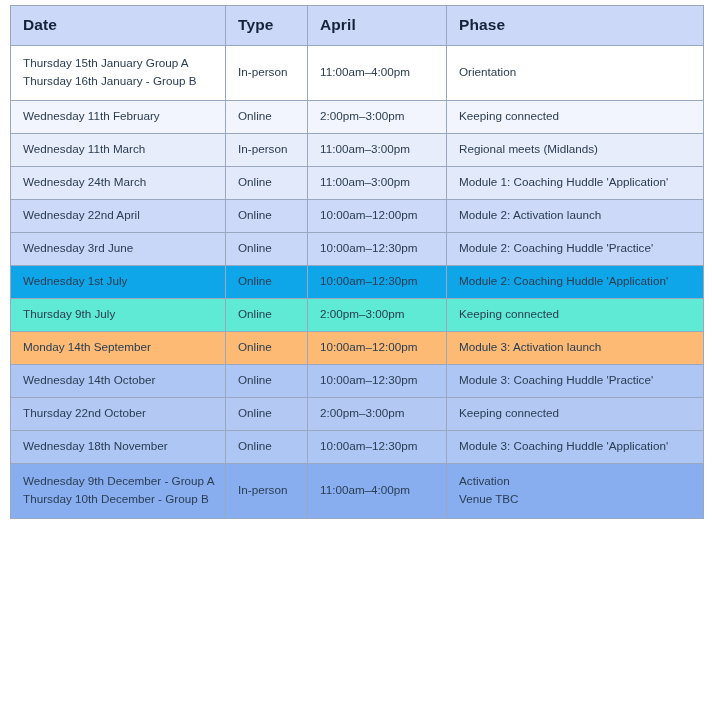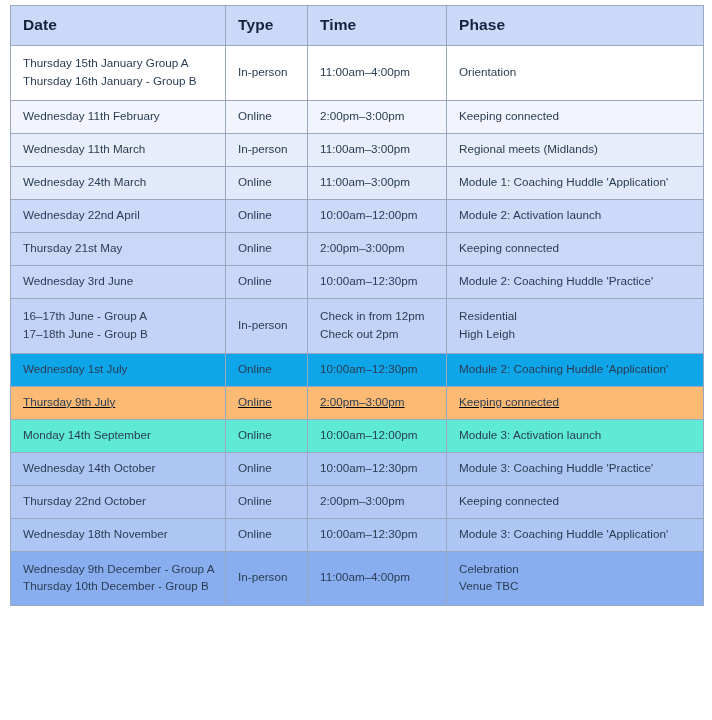--- a/index.html
+++ b/index.html
@@ -68,21 +68,21 @@
     <colgroup>
       <col class="c-date">
         <col class="c-type">
         <col class="c-time">
         <col class="c-phase">
     </colgroup>
     <thead>
       <tr>
         <th>Date</th>
         <th>Type</th>
-        <th>Time</th>
+        <th>April</th>
         <th>Phase</th>
       </tr>
     </thead>
     <tbody id="schedule-body">
         <tr class="two-line" style="background: rgb(255, 255, 255);">
           <td>
             <span class="cell-line">Thursday 15th January Group A</span>
             <span class="cell-line">Thursday 16th January - Group B</span>
           </td>
           <td>
@@ -144,94 +144,63 @@
           <td>
             <span class="cell-line">Online</span>
           </td>
           <td>
             <span class="cell-line">10:00am–12:00pm</span>
           </td>
           <td>
             <span class="cell-line">Module 2: Activation launch</span>
           </td>
         </tr>
-        <tr style="background: rgb(202, 216, 248);">
-          <td>
-            <span class="cell-line">Thursday 21st May</span>
+        <tr style="background: rgb(200, 214, 248);">
+          <td>
+            <span class="cell-line">Wednesday 3rd June</span>
+          </td>
+          <td>
+            <span class="cell-line">Online</span>
+          </td>
+          <td>
+            <span class="cell-line">10:00am–12:30pm</span>
+          </td>
+          <td>
+            <span class="cell-line">Module 2: Coaching Huddle 'Practice'</span>
+          </td>
+        </tr>
+        <tr style="background: #0ea5e9;">
+          <td>
+            <span class="cell-line">Wednesday 1st July</span>
+          </td>
+          <td>
+            <span class="cell-line">Online</span>
+          </td>
+          <td>
+            <span class="cell-line">10:00am–12:30pm</span>
+          </td>
+          <td>
+            <span class="cell-line">Module 2: Coaching Huddle 'Application'</span>
+          </td>
+        </tr>
+        <tr style="background: #5eead4;">
+          <td>
+            <span class="cell-line">Thursday 9th July</span>
           </td>
           <td>
             <span class="cell-line">Online</span>
           </td>
           <td>
             <span class="cell-line">2:00pm–3:00pm</span>
           </td>
           <td>
             <span class="cell-line">Keeping connected</span>
           </td>
         </tr>
-        <tr style="background: rgb(200, 214, 248);">
-          <td>
-            <span class="cell-line">Wednesday 3rd June</span>
-          </td>
-          <td>
-            <span class="cell-line">Online</span>
-          </td>
-          <td>
-            <span class="cell-line">10:00am–12:30pm</span>
-          </td>
-          <td>
-            <span class="cell-line">Module 2: Coaching Huddle 'Practice'</span>
-          </td>
-        </tr>
-        <tr class="two-line" style="background: rgb(195, 211, 247);">
-          <td>
-            <span class="cell-line">16–17th June - Group A</span>
-            <span class="cell-line">17–18th June - Group B</span>
-          </td>
-          <td>
-            <span class="cell-line">In-person</span>
-          </td>
-          <td>
-            <span class="cell-line">Check in from 12pm</span>
-            <span class="cell-line">Check out 2pm</span>
-          </td>
-          <td>
-            <span class="cell-line">Residential</span>
-            <span class="cell-line">High Leigh</span>
-          </td>
-        </tr>
-        <tr style="background: #0ea5e9;">
-          <td>
-            <span class="cell-line">Wednesday 1st July</span>
-          </td>
-          <td>
-            <span class="cell-line">Online</span>
-          </td>
-          <td>
-            <span class="cell-line">10:00am–12:30pm</span>
-          </td>
-          <td>
-            <span class="cell-line">Module 2: Coaching Huddle 'Application'</span>
-          </td>
-        </tr>
-        <tr style="background: #fdba74; text-decoration: underline;">
-          <td>
-            <span class="cell-line">Thursday 9th July</span>
-          </td>
-          <td>
-            <span class="cell-line">Online</span>
-          </td>
-          <td>
-            <span class="cell-line">2:00pm–3:00pm</span>
-          </td>
-          <td>
-            <span class="cell-line">Keeping connected</span>
-          </td>
-        </tr>
-        <tr style="background: #5eead4; padding-left: 36px;">
+        <tr style="background: #fdba74; padding-left: 36px;">
           <td>
             <span class="cell-line">Monday 14th September</span>
           </td>
           <td>
             <span class="cell-line">Online</span>
           </td>
           <td>
             <span class="cell-line">10:00am–12:00pm</span>
           </td>
           <td>
@@ -285,19 +254,19 @@
             <span class="cell-line">Wednesday 9th December - Group A</span>
             <span class="cell-line">Thursday 10th December - Group B</span>
           </td>
           <td>
             <span class="cell-line">In-person</span>
           </td>
           <td>
             <span class="cell-line">11:00am–4:00pm</span>
           </td>
           <td>
-            <span class="cell-line">Celebration</span>
+            <span class="cell-line">Activation</span>
             <span class="cell-line">Venue TBC</span>
           </td>
         </tr>
       </tbody>
   </table>
 </div>
 
 </body></html>

